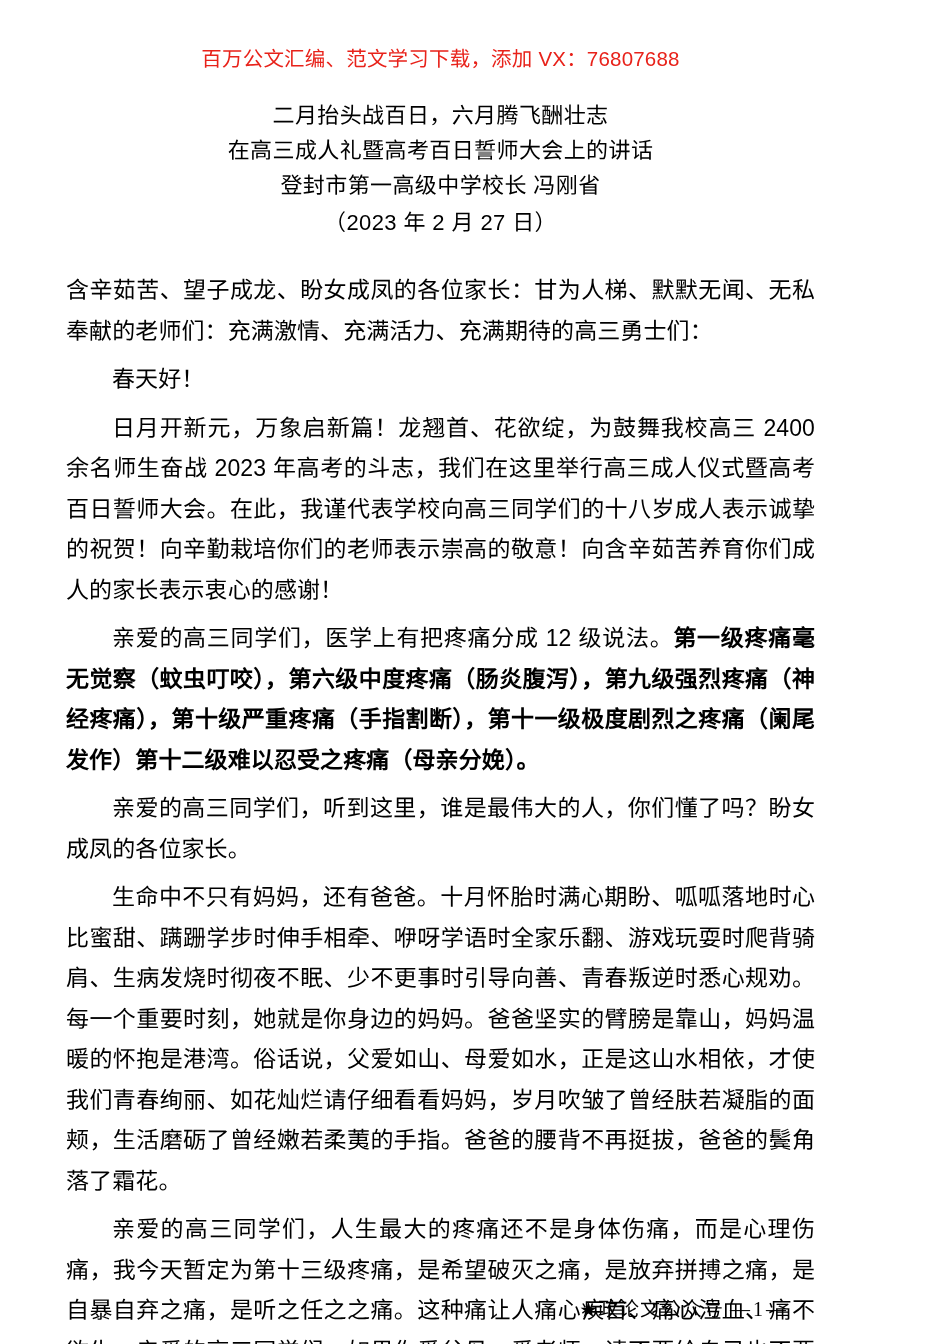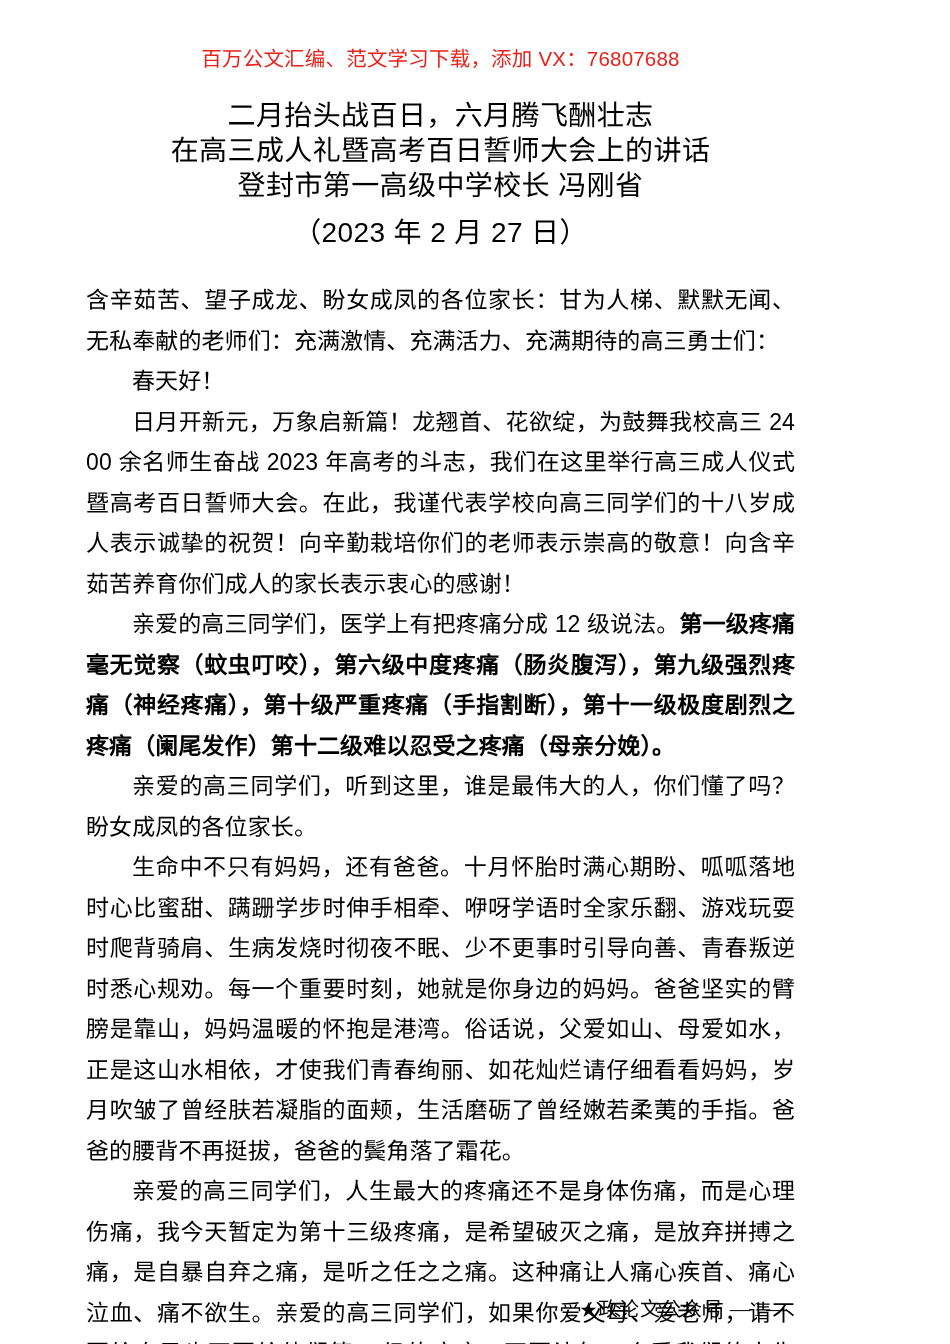--- a/index.html
+++ b/index.html
@@ -15,21 +15,21 @@
     font-family: "Liberation Sans", "DejaVu Sans", sans-serif;
     color: #000000;
     overflow: hidden;
   }
 
   .page {
     position: relative;
     width: 881px;
     height: 1344px;
     box-sizing: border-box;
-    padding: 0 86px;
+    padding: 0 58px;
   }
 
   
   .promo-bar {
     text-align: center;
     padding-top: 42px;
     padding-bottom: 4px;
   }
   .promo-text {
     color: #e8221a;
@@ -38,40 +38,40 @@
     white-space: nowrap;
     font-family: "Liberation Sans", "DejaVu Sans", sans-serif;
   }
 
   
   .title-block {
     text-align: center;
     margin-top: 22px;
   }
   .title-line {
-    font-size: 28px;
+    font-size: 22px;
     line-height: 35px;
     letter-spacing: 0.4px;
     white-space: nowrap;
   }
   .title-line.date {
-    margin-top: 12px;
+    margin-top: 2px;
   }
 
   
   .body-block {
     margin-top: 30px;
   }
   .para {
     font-size: 23px;
     line-height: 40.5px;
     text-align: justify;
     text-justify: inter-ideograph;
     letter-spacing: 0.1px;
-    margin: 0;
+    margin: 8px;
     word-break: break-all;
   }
   .para.indent {
     text-indent: 2em;
   }
   .para b, .para .bold {
     font-weight: bold;
   }
 
   

